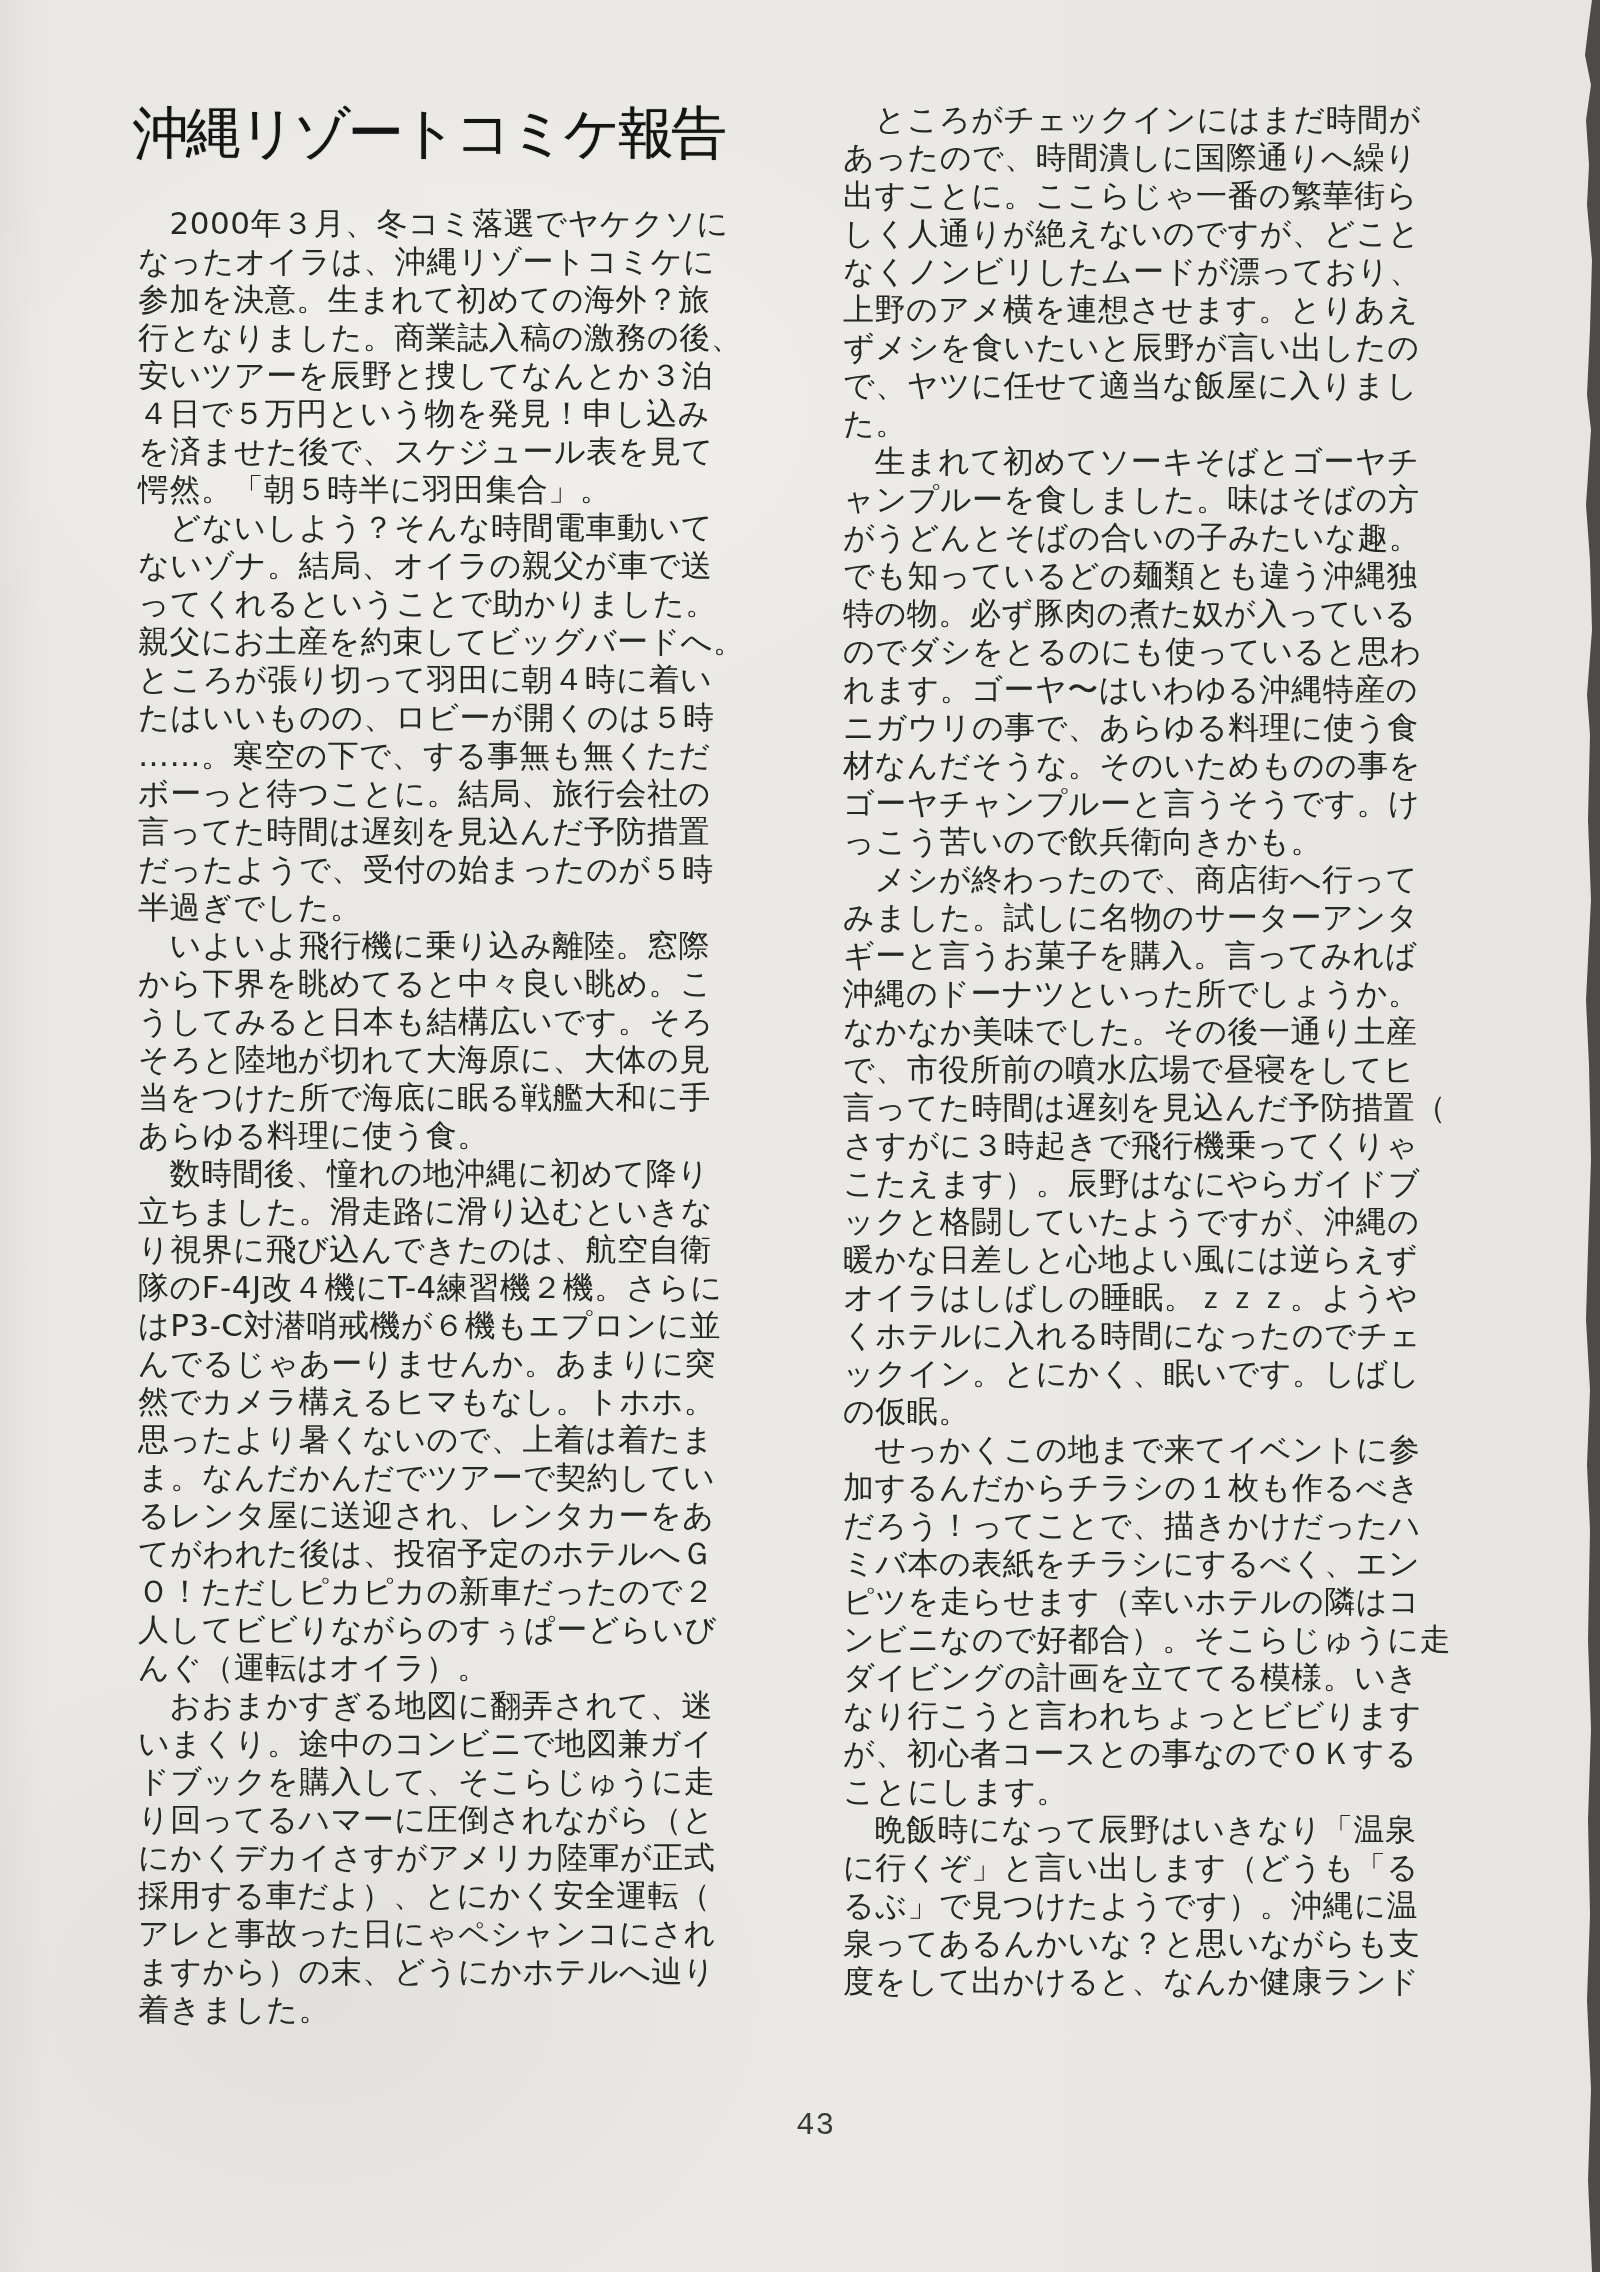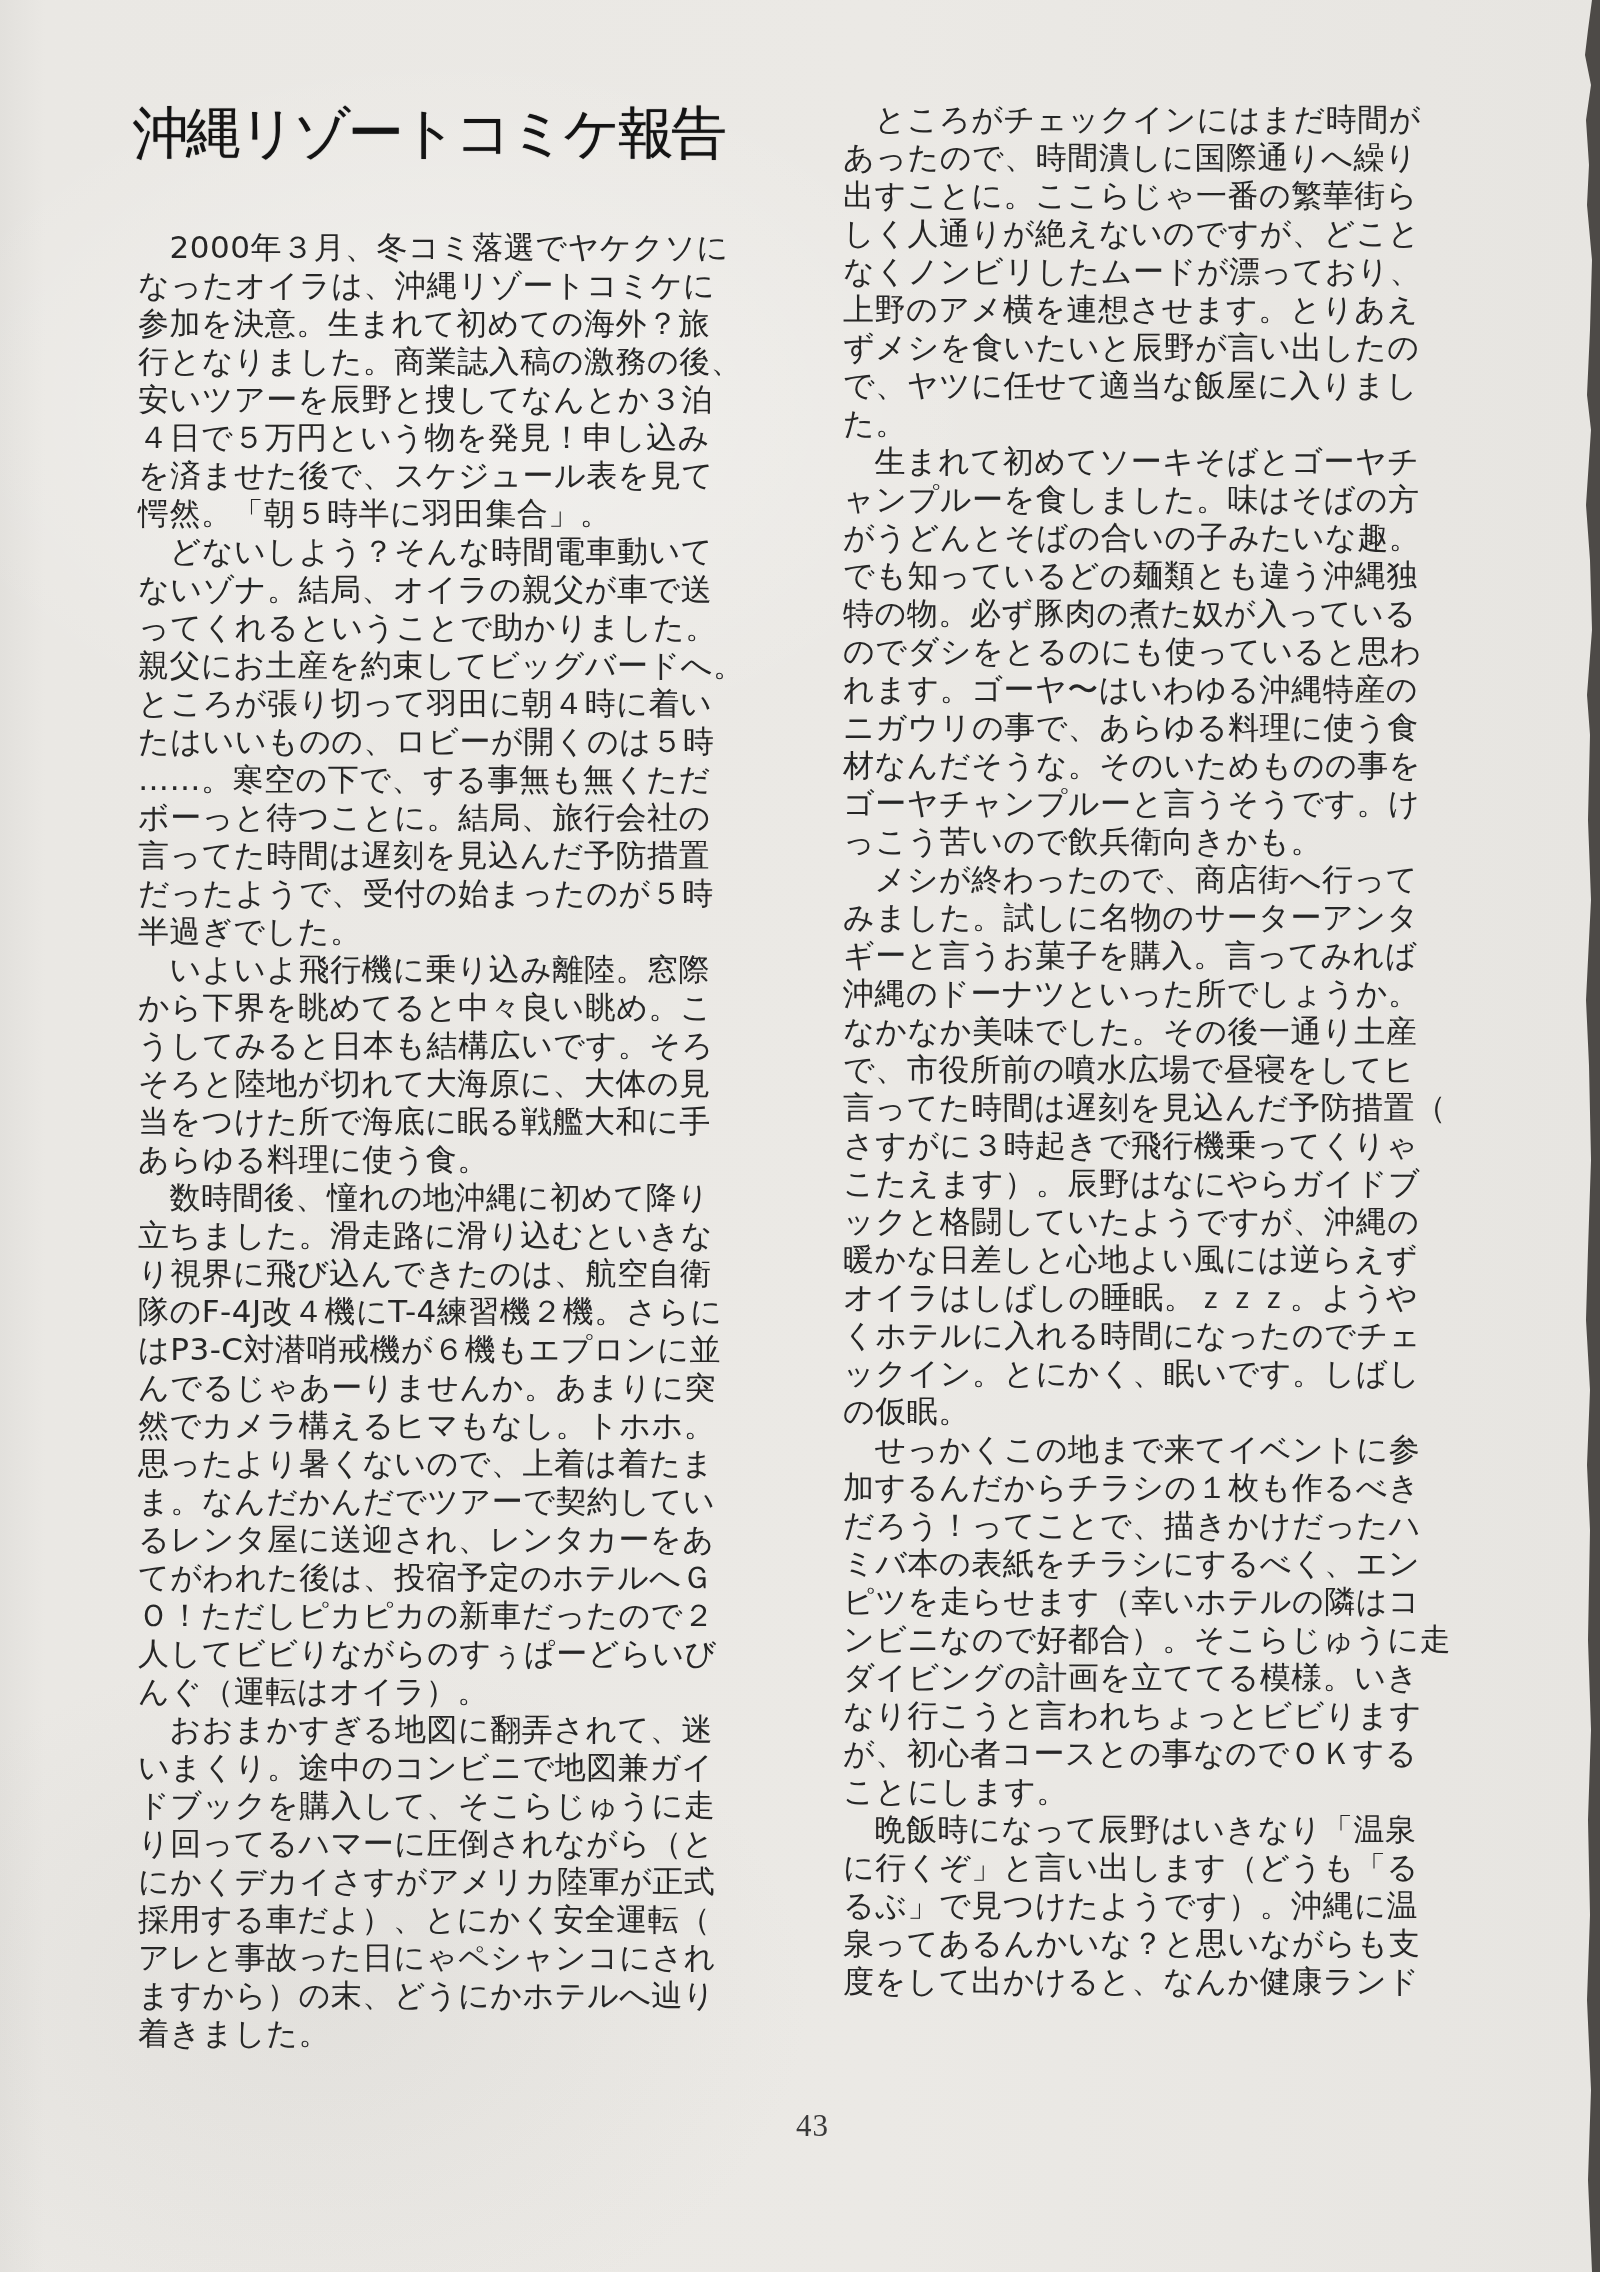--- a/index.html
+++ b/index.html
@@ -37,27 +37,27 @@
     width: 600px;
     color: #262626;
     font-size: 31px;
     line-height: 38px;
     letter-spacing: 0.5px;
   }
   .col .line {
     white-space: pre;
     height: 38px;
   }
-  .col-left  { left: 138px; top: 204px; margin-top: 24px; }
+  .col-left  { left: 138px; top: 204px; }
   .col-right { left: 843px; top: 100px; }
   .page-number {
     position: absolute;
     left: 796px;
     top: 2108px;
-    font-family: Liberation Serif, serif;
+    font-family: Liberation Mono, monospace;
     font-size: 31px;
     color: #3a3a3a;
     letter-spacing: 1px;
   }
   .edge {
     position: absolute;
     top: 0;
     right: 0;
     width: 18px;
     height: 2272px;

